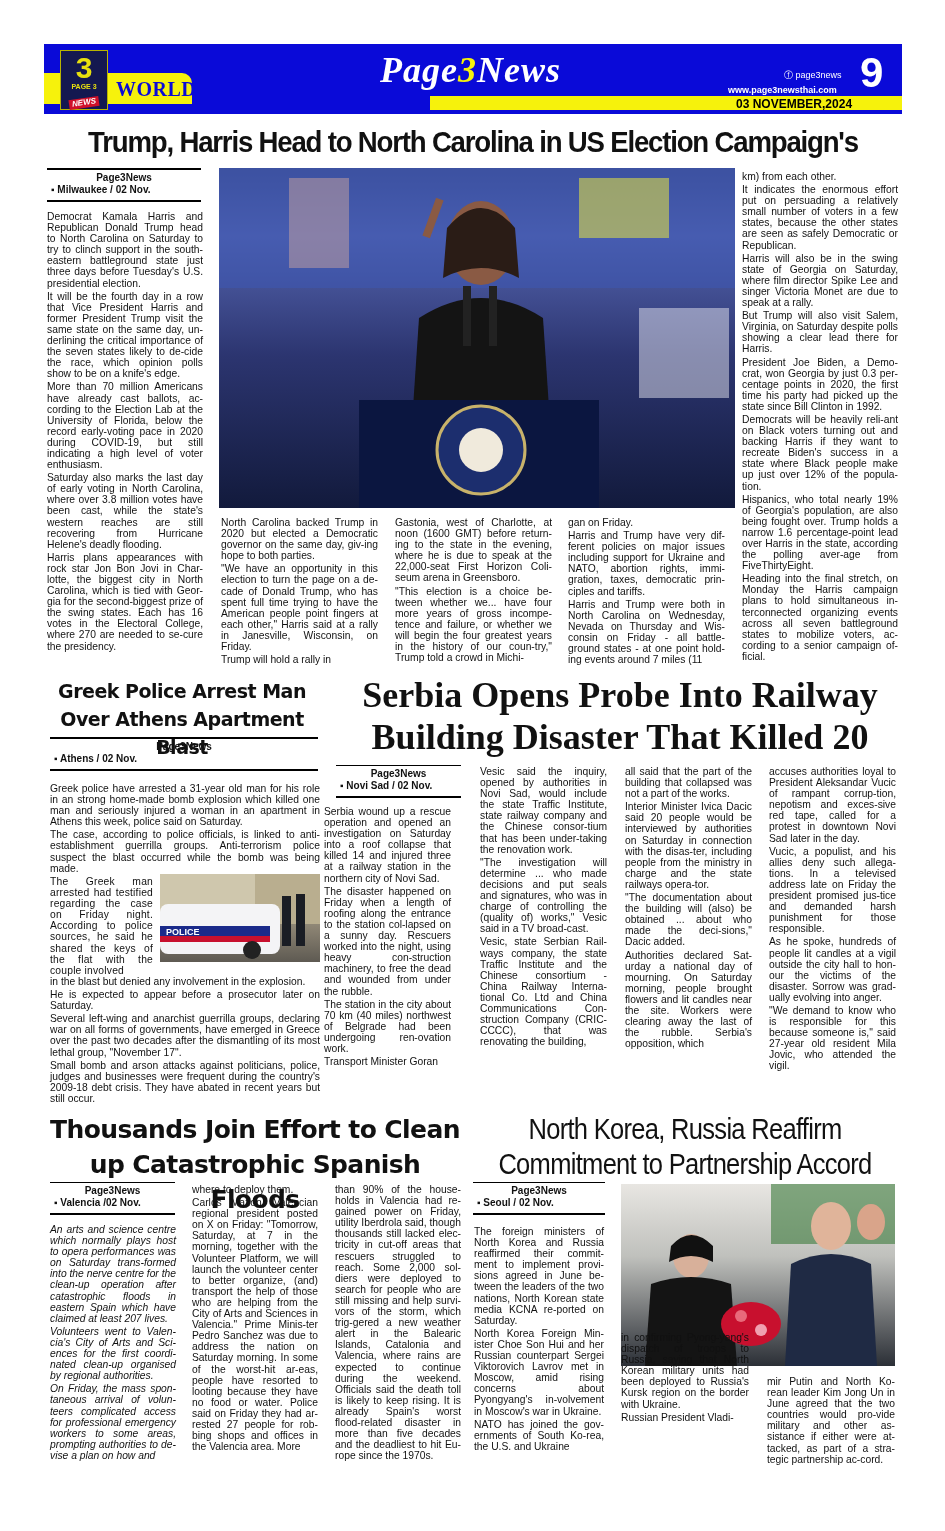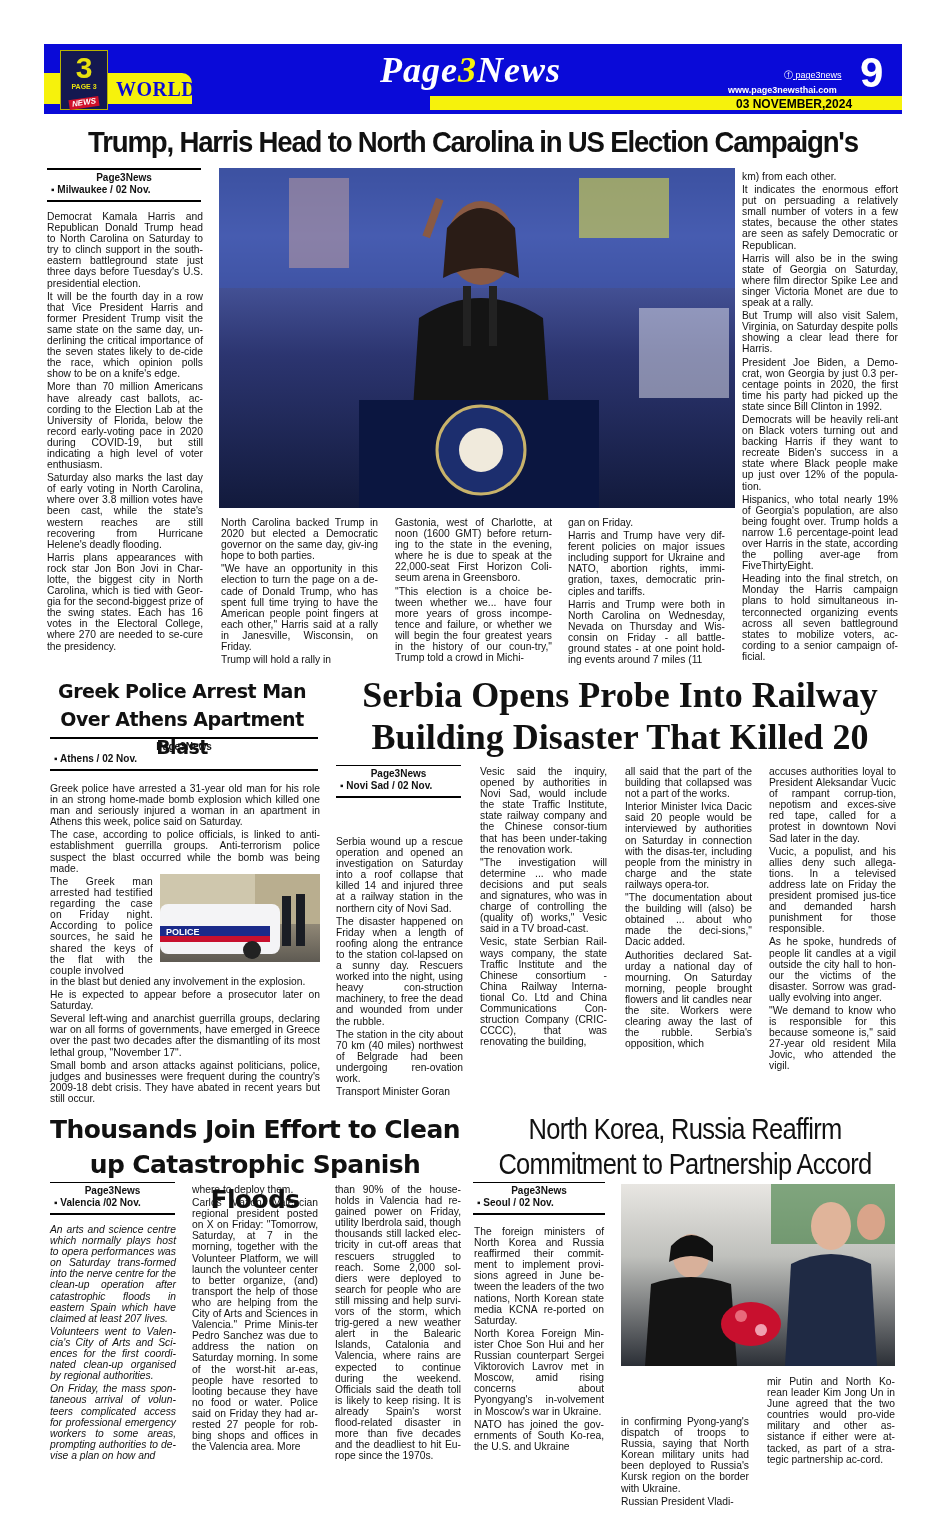--- a/index.html
+++ b/index.html
@@ -12,21 +12,21 @@
   .mast-yellow-left { left: 44px; top: 73px; width: 148px; height: 31px; background: #f6f20c; border-top-right-radius: 10px; }
   .mast-yellow-right { left: 430px; top: 96px; width: 472px; height: 14px; background: #f6f20c; }
   .mast-blueline { left: 44px; top: 110px; width: 858px; height: 4px; background: #0a0ad8; }
   .logo-box { left: 60px; top: 50px; width: 48px; height: 60px; background: #141850; border: 1px solid #b8b400; text-align: center; }
   .logo-3 { display:block; font: bold 30px/30px "Liberation Sans", sans-serif; color: #e8e00e; margin-top: 2px; }
   .logo-page3 { display:block; font: bold 7px/8px "Liberation Sans", sans-serif; color: #e8e00e; }
   .logo-news { display:inline-block; font: italic bold 8px/10px "Liberation Sans", sans-serif; color: #fff; background: #d0102a; padding: 0 3px; transform: rotate(-8deg); margin-top: 2px; }
   .section-label { left: 116px; top: 78px; font: bold 20px/22px "Liberation Serif", serif; color: #0a0ad8; letter-spacing: 0.5px; }
   .brand { left: 380px; top: 50px; width: 190px; font: bold 36px/40px "Liberation Serif", serif; color: #fff; font-style: italic; letter-spacing: 1px; }
   .brand .three { color: #f6f20c; }
-  .fb { left: 784px; top: 70px; font: 9px/11px "Liberation Sans", sans-serif; color: #fff; text-decoration: underline; }
+  .fb { left: 784px; top: 70px; font: 9px/11px "Liberation Sans", sans-serif; color: #fff; }
   .url { left: 728px; top: 85px; font: bold 9px/11px "Liberation Sans", sans-serif; color: #fff; }
   .pageno { left: 860px; top: 50px; font: bold 42px/46px "Liberation Sans", sans-serif; color: #fff; }
   .dateline { left: 736px; top: 97px; font: bold 12px/14px "Liberation Sans", sans-serif; color: #000; }
 
   
   .h-main { left: 44px; top: 122px; width: 858px; text-align: center; font: bold 30px/40px "Liberation Sans", sans-serif; letter-spacing: -1.3px; transform: scaleX(0.92); transform-origin: center; }
   .h-greek { left: 44px; top: 677px; width: 276px; text-align: center; font: bold 19px/28px "DejaVu Sans", sans-serif; letter-spacing: -0.5px; }
   .h-serbia { left: 340px; top: 674px; width: 560px; text-align: center; font: bold 36px/42px "Liberation Serif", serif; }
   .h-spain { left: 50px; top: 1112px; width: 410px; text-align: center; font: bold 25px/35px "DejaVu Sans", sans-serif; letter-spacing: -0.6px; }
   .h-korea { left: 470px; top: 1112px; width: 430px; text-align: center; font: 29px/35px "Liberation Sans", sans-serif; letter-spacing: -0.8px; transform: scaleX(0.88); transform-origin: center; }
@@ -173,21 +173,21 @@
 <h2 class="abs h-serbia">
   <span style="display:block">Serbia Opens Probe Into Railway</span>
   <span style="display:block">Building Disaster That Killed 20</span>
 </h2>
 
 <div class="abs byline" style="left:336px; top:765px; width:125px; border-top-width:1px;">
   <span class="src">Page3News</span>
   <span class="loc">▪ Novi Sad / 02 Nov.</span>
 </div>
 
-<div class="abs col" style="left:336px; top:806px; width:127px;margin-top:30px;">
+<div class="abs col" style="left:324px; top:806px; width:127px;">
   <p>Serbia wound up a rescue operation and opened an investigation on Saturday into a roof collapse that killed 14 and injured three at a railway station in the northern city of Novi Sad.</p>
   <p>The disaster happened on Friday when a length of roofing along the entrance to the station col-lapsed on a sunny day. Rescuers worked into the night, using heavy con-struction machinery, to free the dead and wounded from under the rubble.</p>
   <p>The station in the city about 70 km (40 miles) northwest of Belgrade had been undergoing ren-ovation work.</p>
   <p>Transport Minister Goran</p>
 </div>
 <div class="abs col" style="left:480px; top:766px; width:127px;">
   <p>Vesic said the inquiry, opened by authorities in Novi Sad, would include the state Traffic Institute, state railway company and the Chinese consor-tium that has been under-taking the renovation work.</p>
   <p>"The investigation will determine ... who made decisions and put seals and signatures, who was in charge of controlling the (quality of) works," Vesic said in a TV broad-cast.</p>
   <p>Vesic, state Serbian Rail-ways company, the state Traffic Institute and the Chinese consortium - China Railway Interna-tional Co. Ltd and China Communications Con-struction Company (CRIC-CCCC), that was renovating the building,</p>
 </div>
@@ -245,19 +245,19 @@
     <path d="M170 80 Q210 60 250 80 L256 182 L164 182 Z" fill="#1f2a44"></path>
     <ellipse cx="70" cy="72" rx="18" ry="22" fill="#d8b09a"></ellipse>
     <path d="M50 62 Q70 40 92 62 L92 78 Q70 66 48 78 Z" fill="#111"></path>
     <path d="M30 100 Q70 86 110 100 L116 182 L24 182 Z" fill="#141414"></path>
     <ellipse cx="130" cy="140" rx="30" ry="22" fill="#c8102e"></ellipse>
     <circle cx="120" cy="132" r="6" fill="#e86a7a"></circle>
     <circle cx="140" cy="146" r="6" fill="#f0a0b0"></circle>
   </svg>
 </div>
 
-<div class="abs col" style="left:621px; top:1416px; width:128px;">
+<div class="abs col" style="left:621px; top:1332px; width:128px;">
   <p>in confirming Pyong-yang's dispatch of troops to Russia, saying that North Korean military units had been deployed to Russia's Kursk region on the border with Ukraine.</p>
   <p>Russian President Vladi-</p>
 </div>
 <div class="abs col" style="left:767px; top:1376px; width:128px;">
   <p>mir Putin and North Ko-rean leader Kim Jong Un in June agreed that the two countries would pro-vide military and other as-sistance if either were at-tacked, as part of a stra-tegic partnership ac-cord.</p>
 </div>
 
 </body></html>

